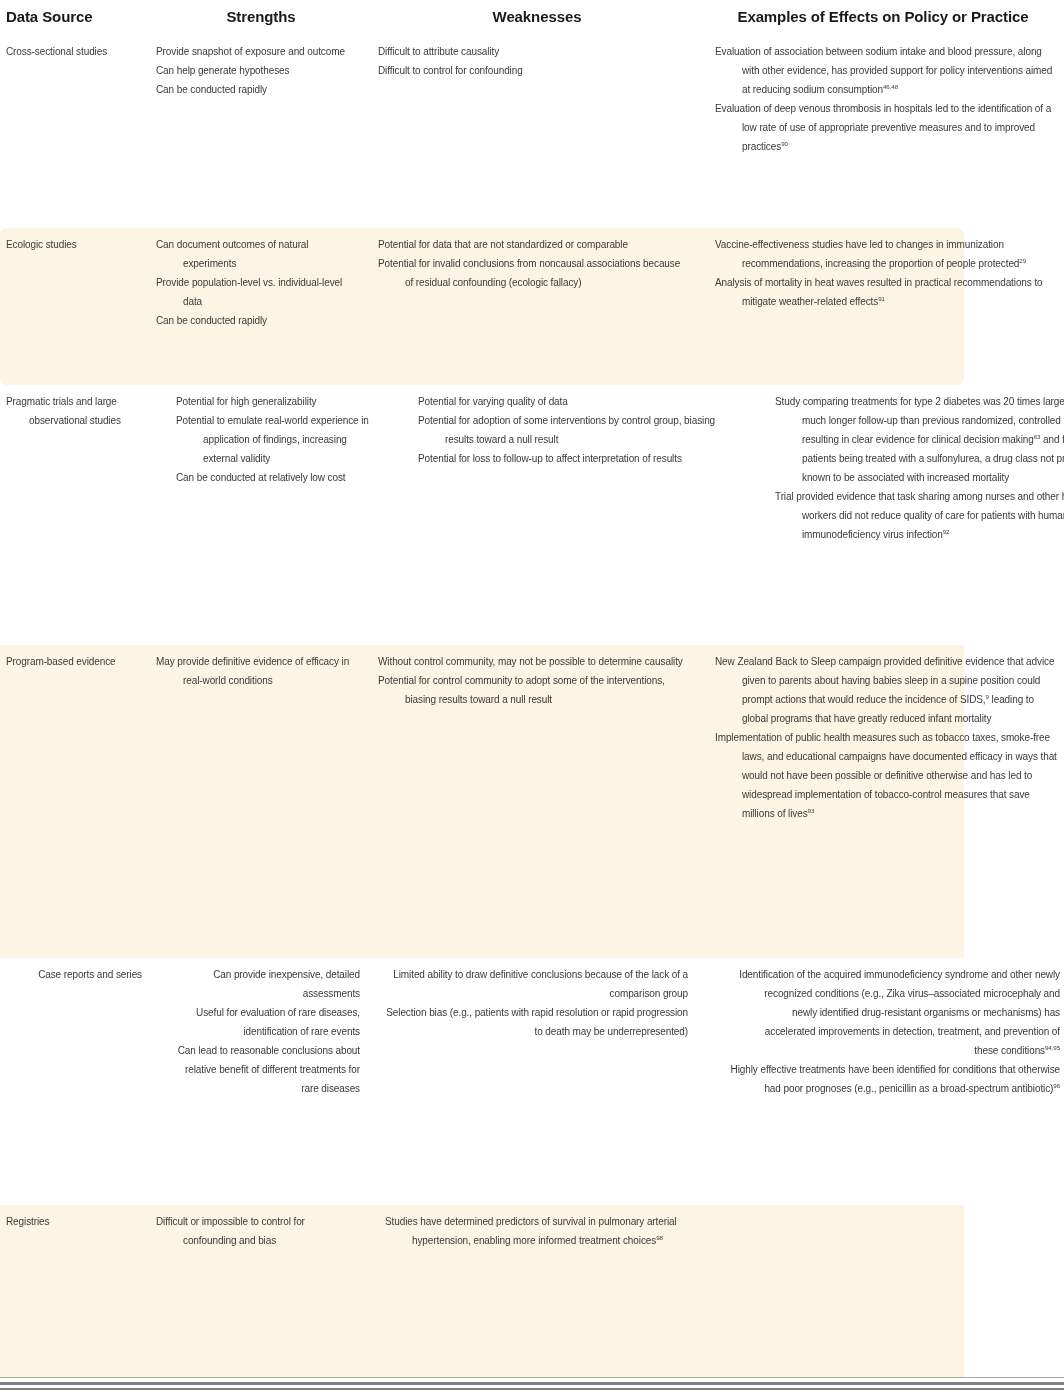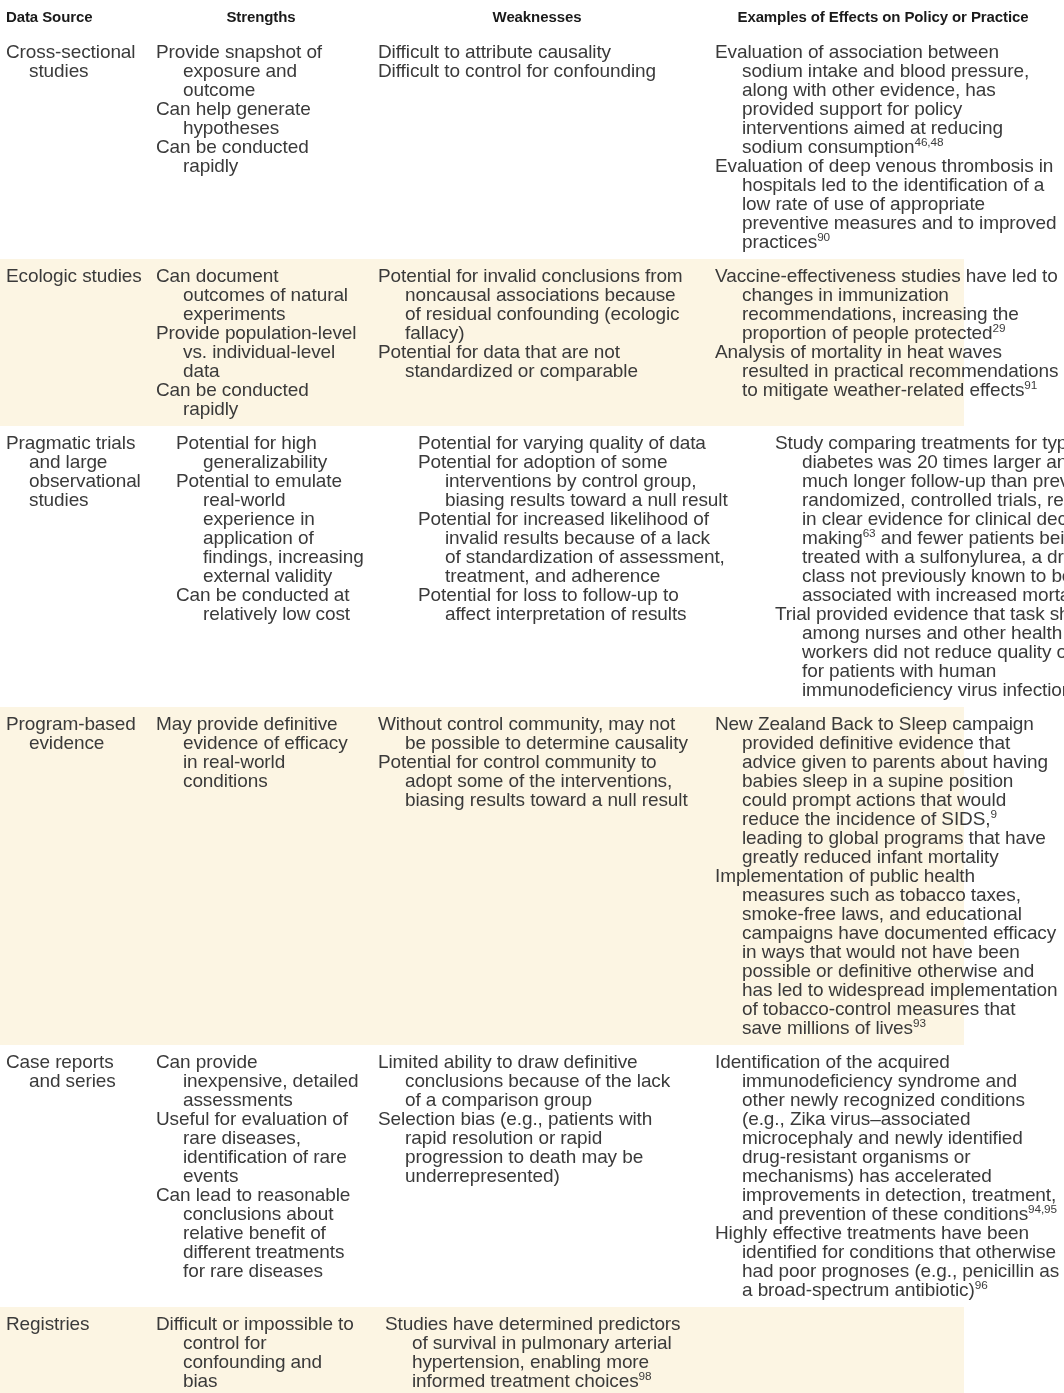--- a/index.html
+++ b/index.html
@@ -21,28 +21,28 @@
     font-weight:bold;
     color:var(--head, #1a1a1a);
     padding-top:8px;
     letter-spacing:-0.1px;
   }
   .h-source { text-align:left; padding-left:6px; }
   .h-strengths, .h-weaknesses, .h-examples { text-align:center; }
 
   .trow.alt { background:var(--row-alt, #fcf5e3); }
   #tbody .trow:nth-child(1) { min-height:193px; }
-  #tbody .trow:nth-child(2) { min-height:157px; }
+  #tbody .trow:nth-child(2) { min-height:157px;border-radius:7px; }
   #tbody .trow:nth-child(3) { min-height:260px;gap:20px; }
   #tbody .trow:nth-child(4) { min-height:313px; }
-  #tbody .trow:nth-child(5) { min-height:247px; }
+  #tbody .trow:nth-child(5) { min-height:247px;text-align:right; }
   #tbody .trow:nth-child(6) { min-height:172px; }
 
   .cell {
-    font-size:19px;
+    font-size:10px;
     line-height:19px;
     letter-spacing:-0.1px;
     padding:7px 8px 8px 6px;
   }
   .para { padding-left:27px; text-indent:-27px; }
   .c-source { padding-left:6px; }
   .c-source .para { padding-left:23px; text-indent:-23px; }
   .c-strengths { padding-right:12px; }
   .c-weaknesses { padding-right:14px; }
   .c-examples { padding-left:13px; padding-right:4px; }
@@ -93,42 +93,41 @@
   <div class="trow alt">
     <div class="cell c-source">
           <div class="para">Ecologic studies</div>
         </div>
     <div class="cell c-strengths">
           <div class="para">Can document outcomes of natural experiments</div>
           <div class="para">Provide population-level vs. individual-level data</div>
           <div class="para">Can be conducted rapidly</div>
         </div>
     <div class="cell c-weaknesses">
+          <div class="para">Potential for data that are not standardized or comparable</div>
           <div class="para">Potential for invalid conclusions from noncausal associations because of residual confounding (ecologic fallacy)</div>
-          <div class="para">Potential for data that are not standardized or comparable</div>
         </div>
     <div class="cell c-examples">
           <div class="para">Vaccine-effectiveness studies have led to changes in immunization recommendations, increasing the proportion of people protected<sup>29</sup></div>
           <div class="para">Analysis of mortality in heat waves resulted in practical recommendations to mitigate weather-related effects<sup>91</sup></div>
         </div>
   </div>
 
   <div class="trow">
     <div class="cell c-source">
           <div class="para">Pragmatic trials and large observational studies</div>
         </div>
     <div class="cell c-strengths">
           <div class="para">Potential for high generalizability</div>
           <div class="para">Potential to emulate real-world experience in application of findings, increasing external validity</div>
           <div class="para">Can be conducted at relatively low cost</div>
         </div>
     <div class="cell c-weaknesses">
           <div class="para">Potential for varying quality of data</div>
           <div class="para">Potential for adoption of some interventions by control group, biasing results toward a null result</div>
-          <div class="para">Potential for increased likelihood of invalid results because of a lack of standardization of assessment, treatment, and adherence</div>
           <div class="para">Potential for loss to follow-up to affect interpretation of results</div>
         </div>
     <div class="cell c-examples">
           <div class="para">Study comparing treatments for type 2 diabetes was 20 times larger and had much longer follow-up than previous randomized, controlled trials, resulting in clear evidence for clinical decision making<sup>63</sup> and fewer patients being treated with a sulfonylurea, a drug class not previously known to be associated with increased mortality</div>
           <div class="para">Trial provided evidence that task sharing among nurses and other health workers did not reduce quality of care for patients with human immunodeficiency virus infection<sup>92</sup></div>
         </div>
   </div>
 
   <div class="trow alt">
     <div class="cell c-source">

